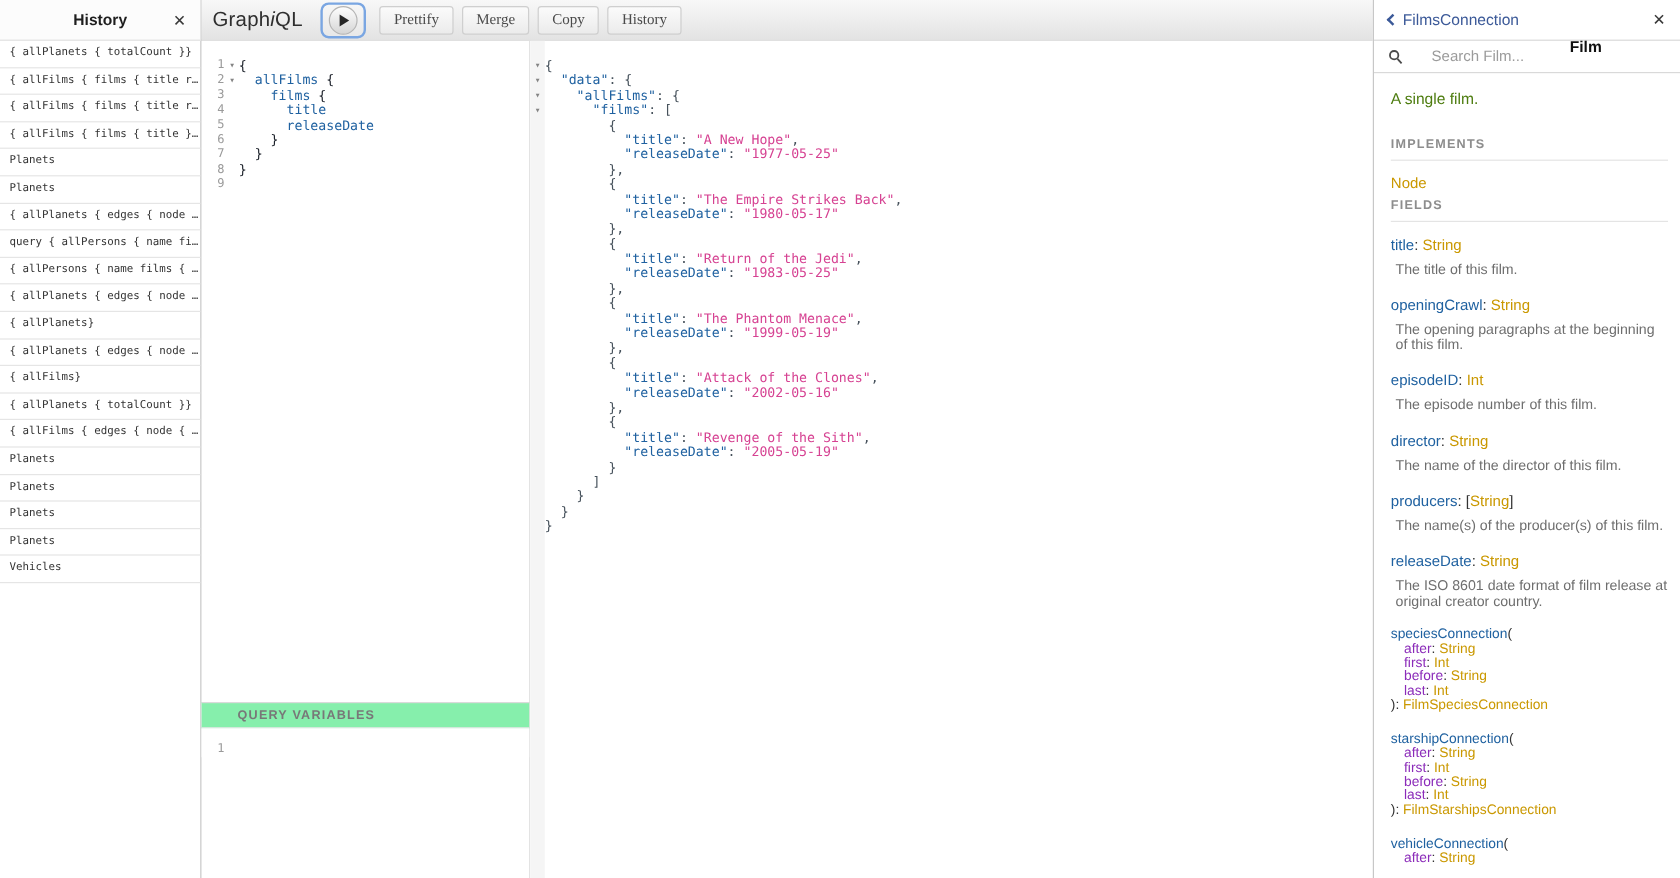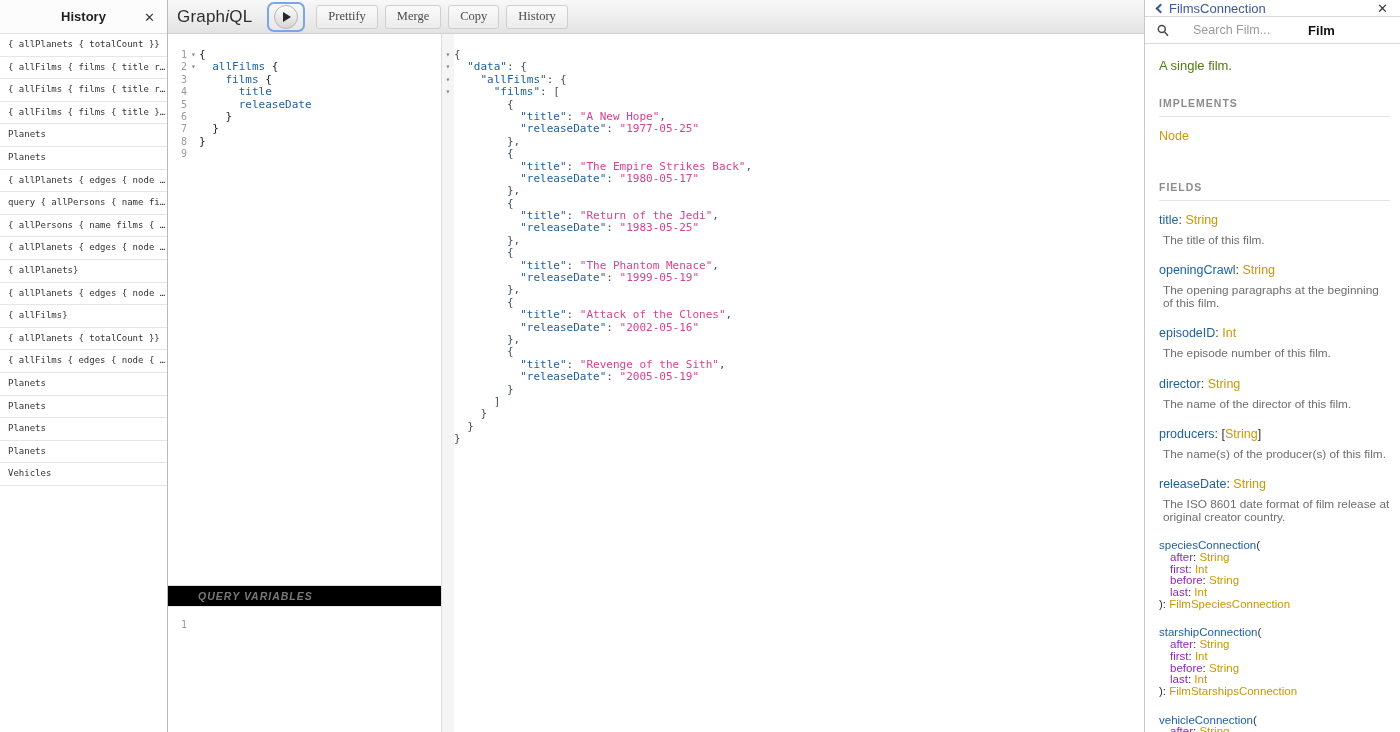--- a/index.html
+++ b/index.html
@@ -46,50 +46,50 @@
   .tok-field { color:#1F61A0; }
   .tok-key   { color:#1F61A0; }
   .tok-str   { color:#D64292; }
   .result-editor .tok-pun { color:#47525c; }
 
   
   .query-pane { position:absolute; left:168px; top:34px; width:274px; height:698px;
                 background:#fff; border-right:1px solid #ddd; }
   .query-editor { padding-top:15px; }
   .variables { position:absolute; left:0; right:0; top:551px; bottom:0; }
-  .var-title { height:22px; background:#000000; border-top:1px solid #dadada;
+  .var-title { height:22px; background:#86efac; border-top:1px solid #dadada;
                border-bottom:1px solid #e7e7e7; color:#787878; font-size:10.5px; font-weight:bold;
-               letter-spacing:1px; line-height:21px; padding-left:30px; cursor:pointer;font-style:italic; }
+               letter-spacing:1px; line-height:21px; padding-left:30px; cursor:pointer; }
   .var-editor { padding-top:12px; background:#fff; }
 
   
   .result-pane { position:absolute; left:442px; top:34px; width:702px; height:698px; background:#fff; }
   .result-gutter-bg { position:absolute; left:0; top:0; bottom:0; width:12px; background:#f5f5f5; }
   .result-editor { position:relative; padding-top:15px; }
   .result-editor .fold { width:12px; }
 
   
   .docs-pane { position:absolute; left:1144px; top:0; width:256px; height:732px; background:#fff;
                border-left:1px solid #c7c7c7; overflow:hidden; }
-  .docs-header { height:17px; border-bottom:1px solid #d9d9d9; display:flex; align-items:center;
+  .docs-header { height:34px; border-bottom:1px solid #d9d9d9; display:flex; align-items:center;
                  padding:0 12px; }
   .back-link { color:#3B5998; font-size:13px; display:flex; align-items:center; cursor:pointer; flex:none; }
   .chev { width:7px; height:7px; border-left:2px solid #3B5998; border-bottom:2px solid #3B5998;
           transform:rotate(45deg); display:inline-block; margin-right:5px; flex:none; }
   .docs-title { flex:1; text-align:center; font-weight:bold; font-size:13px; color:#101010;margin-top:44px; }
   .search-row { height:27px; border-bottom:1px solid #d9d9d9; display:flex; align-items:center;
                 padding:0 12px; gap:24px; }
   .search-input { border:none; outline:none; font-size:12.5px; color:#333; flex:1; background:transparent;
                   font-family:"Liberation Sans", sans-serif; }
   .search-input::placeholder { color:#9b9b9b; }
   .docs-content { padding:12px 10px 0 14px; }
   .type-desc { font-size:13px; color:#4d7c0f; margin:2px 0 24px; }
   .doc-cat { font-size:10.5px; font-weight:bold; color:#8d8d8d; letter-spacing:1px;
              padding-bottom:7px; border-bottom:1px solid #e4e4e4; margin-bottom:12px; }
-  .implements-item { margin-bottom:38px; font-size:12.5px; }
+  .implements-item { margin-bottom:5px; font-size:12.5px; }
   .type-link  { color:#CA9800; cursor:pointer; }
   .field-link { color:#1F61A0; cursor:pointer; }
   .arg-name   { color:#8B2BB9; }
   .pun { color:#333; }
   .doc-field { margin-bottom:17px; }
   .field-head { font-size:12.5px; color:#333; }
   .field-desc { font-size:11.8px; color:#6e6e6e; line-height:12.4px; margin:7px 0 0 4px; max-width:228px; }
   .conn .field-head, .conn .arg-line, .conn .close-line { font-size:11.5px; line-height:11.7px; color:#333; }
   .arg-line { margin-left:11px; }
 </style>

